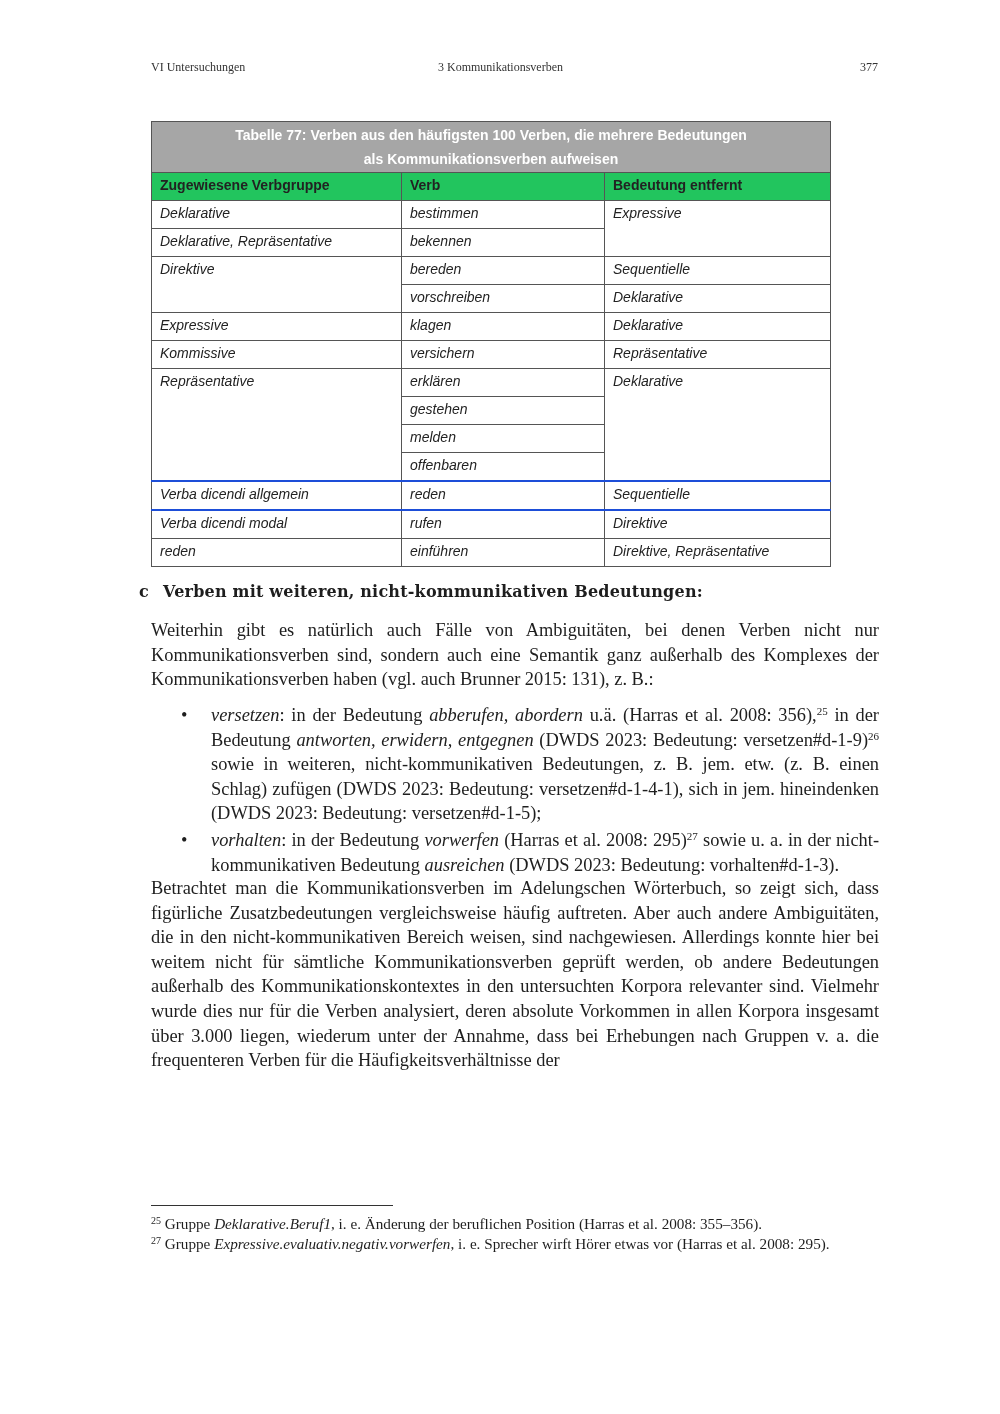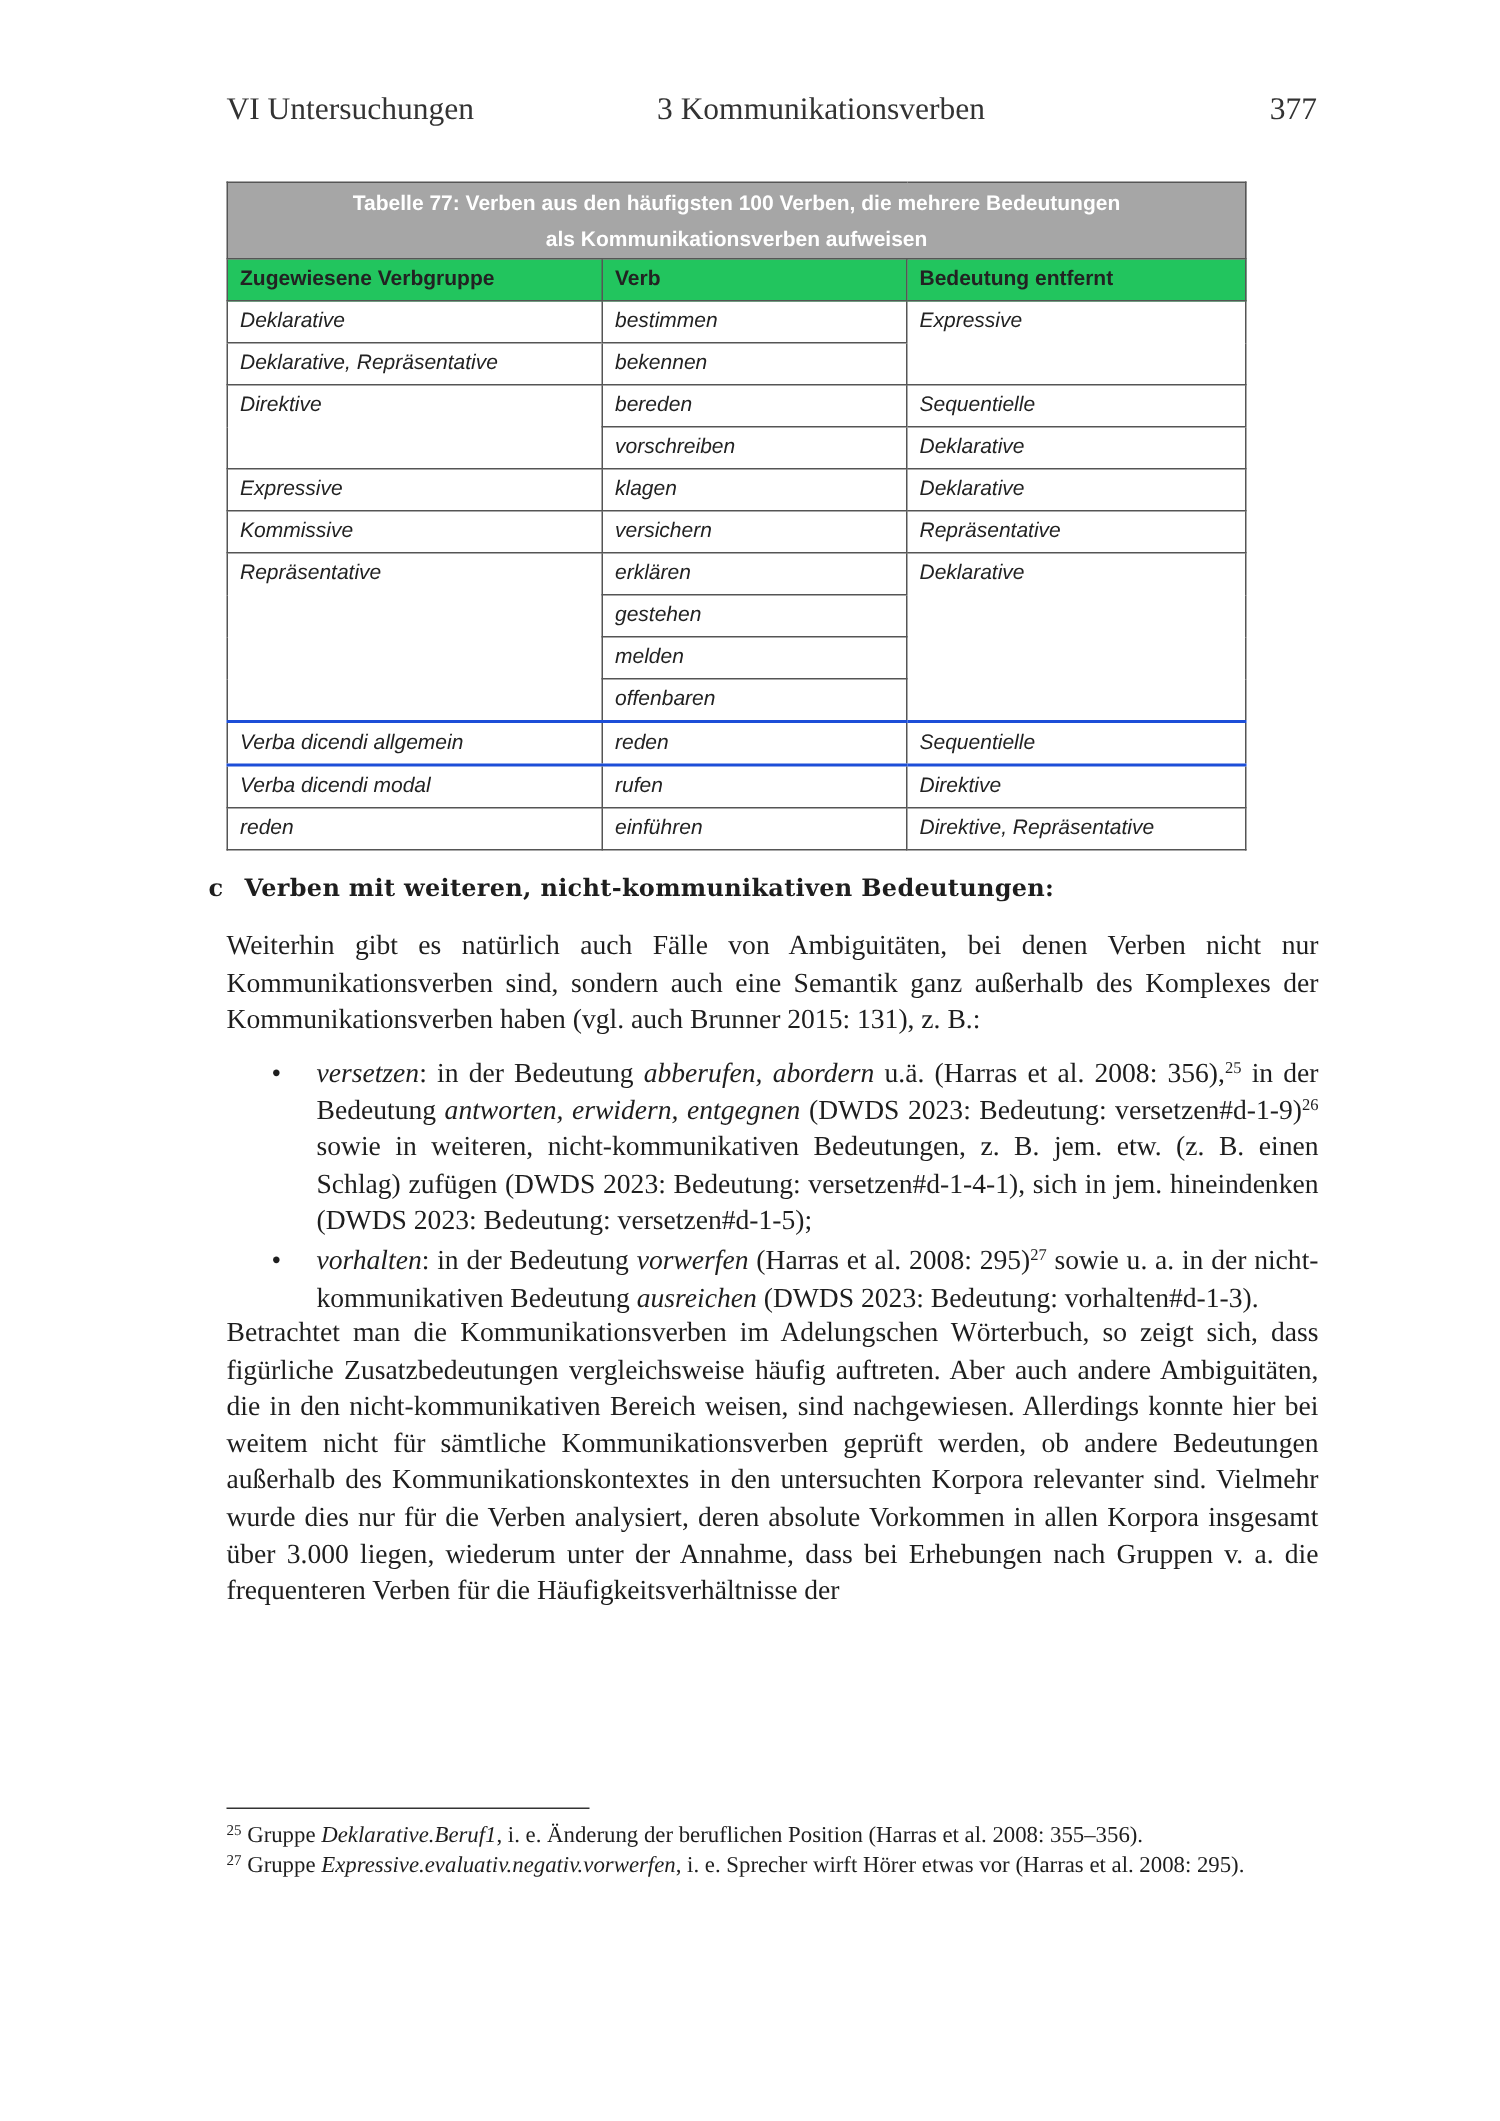--- a/index.html
+++ b/index.html
@@ -1,19 +1,19 @@
 <!DOCTYPE html>
 <html><head>
 <meta charset="utf-8">
 <style>
   html, body { margin:0; padding:0; background:#ffffff; }
   body { width:1000px; height:1414px; position:relative; overflow:hidden; color:#1e1e1e; }
 
   .running-head { position:absolute; top:60px; left:151px; width:727px; height:22px;
-    font-family:"Liberation Serif", serif; font-size:21px; color:#333; }
+    font-family:"Liberation Serif", serif; font-size:12px; color:#333; }
   .running-head .left { position:absolute; left:0; top:0; }
   .running-head .center { position:absolute; left:287px; top:0; }
   .running-head .right { position:absolute; right:0; top:0; }
 
   table.verbs { position:absolute; top:121px; left:151px; width:679px; border-collapse:collapse;
     font-family:"Liberation Sans", sans-serif; font-size:14px; color:#222; table-layout:fixed; }
   table.verbs td, table.verbs th { border:1px solid #555; padding:0 8px; height:27px; vertical-align:top; line-height:24px; text-align:left; }
   table.verbs .caption-cell { background:#a6a6a6; color:#ffffff; font-weight:bold; text-align:center; height:50px; line-height:24px; padding:0 8px; vertical-align:middle; }
   table.verbs th { background:#22c55e; font-weight:bold; }
   table.verbs td { font-style:italic; }

